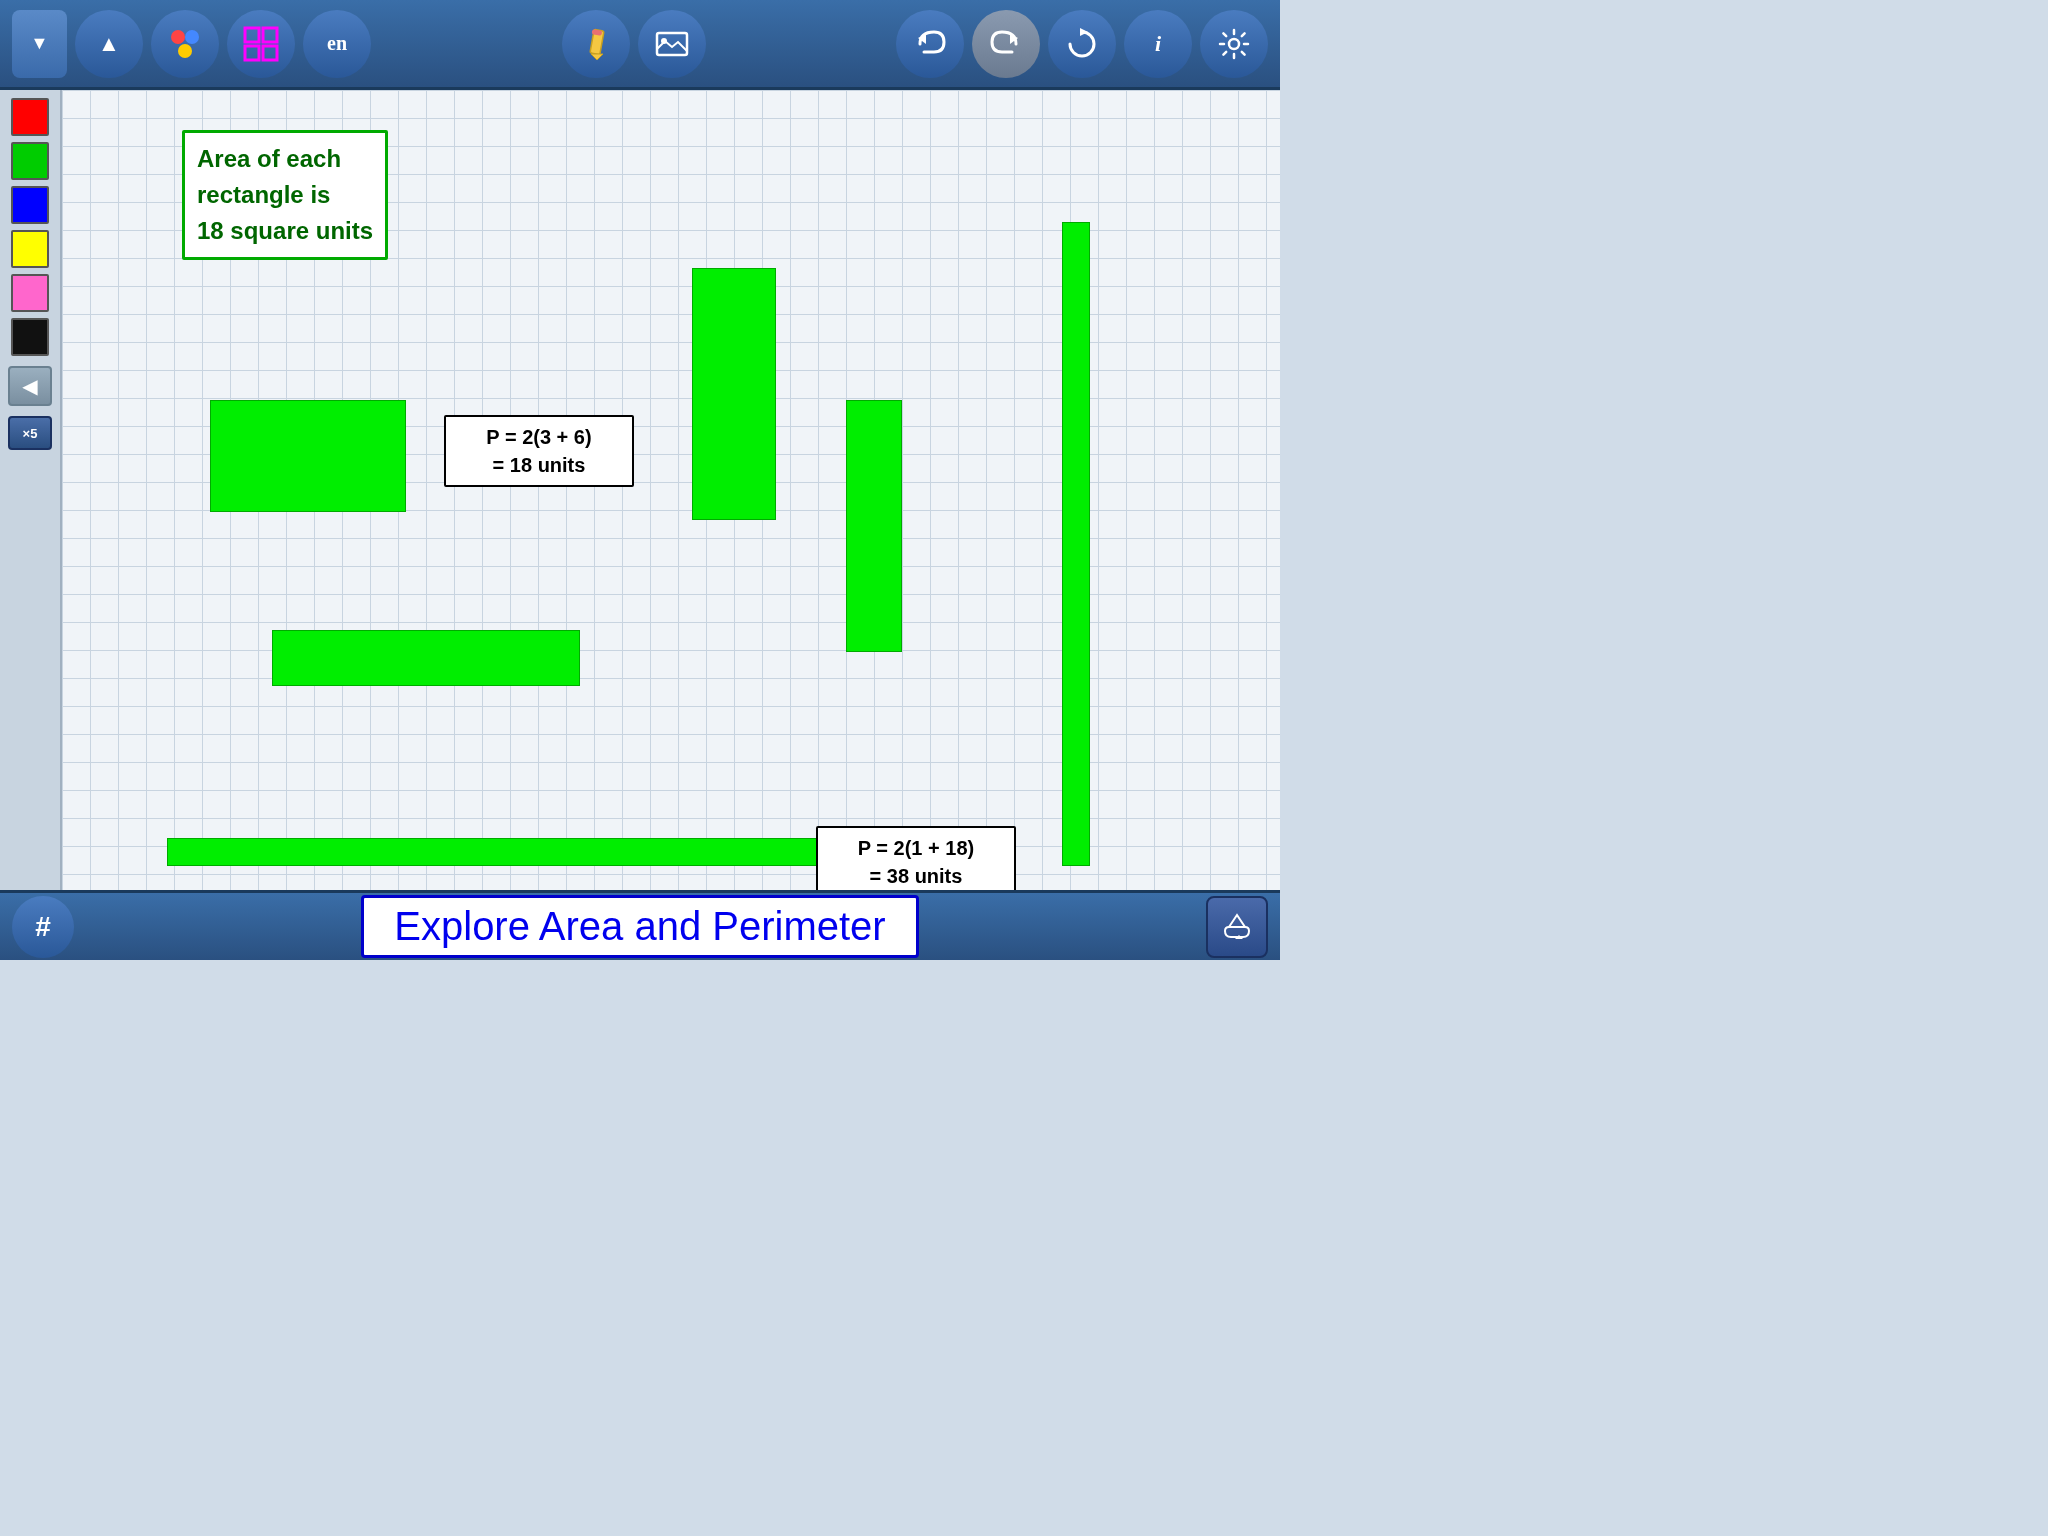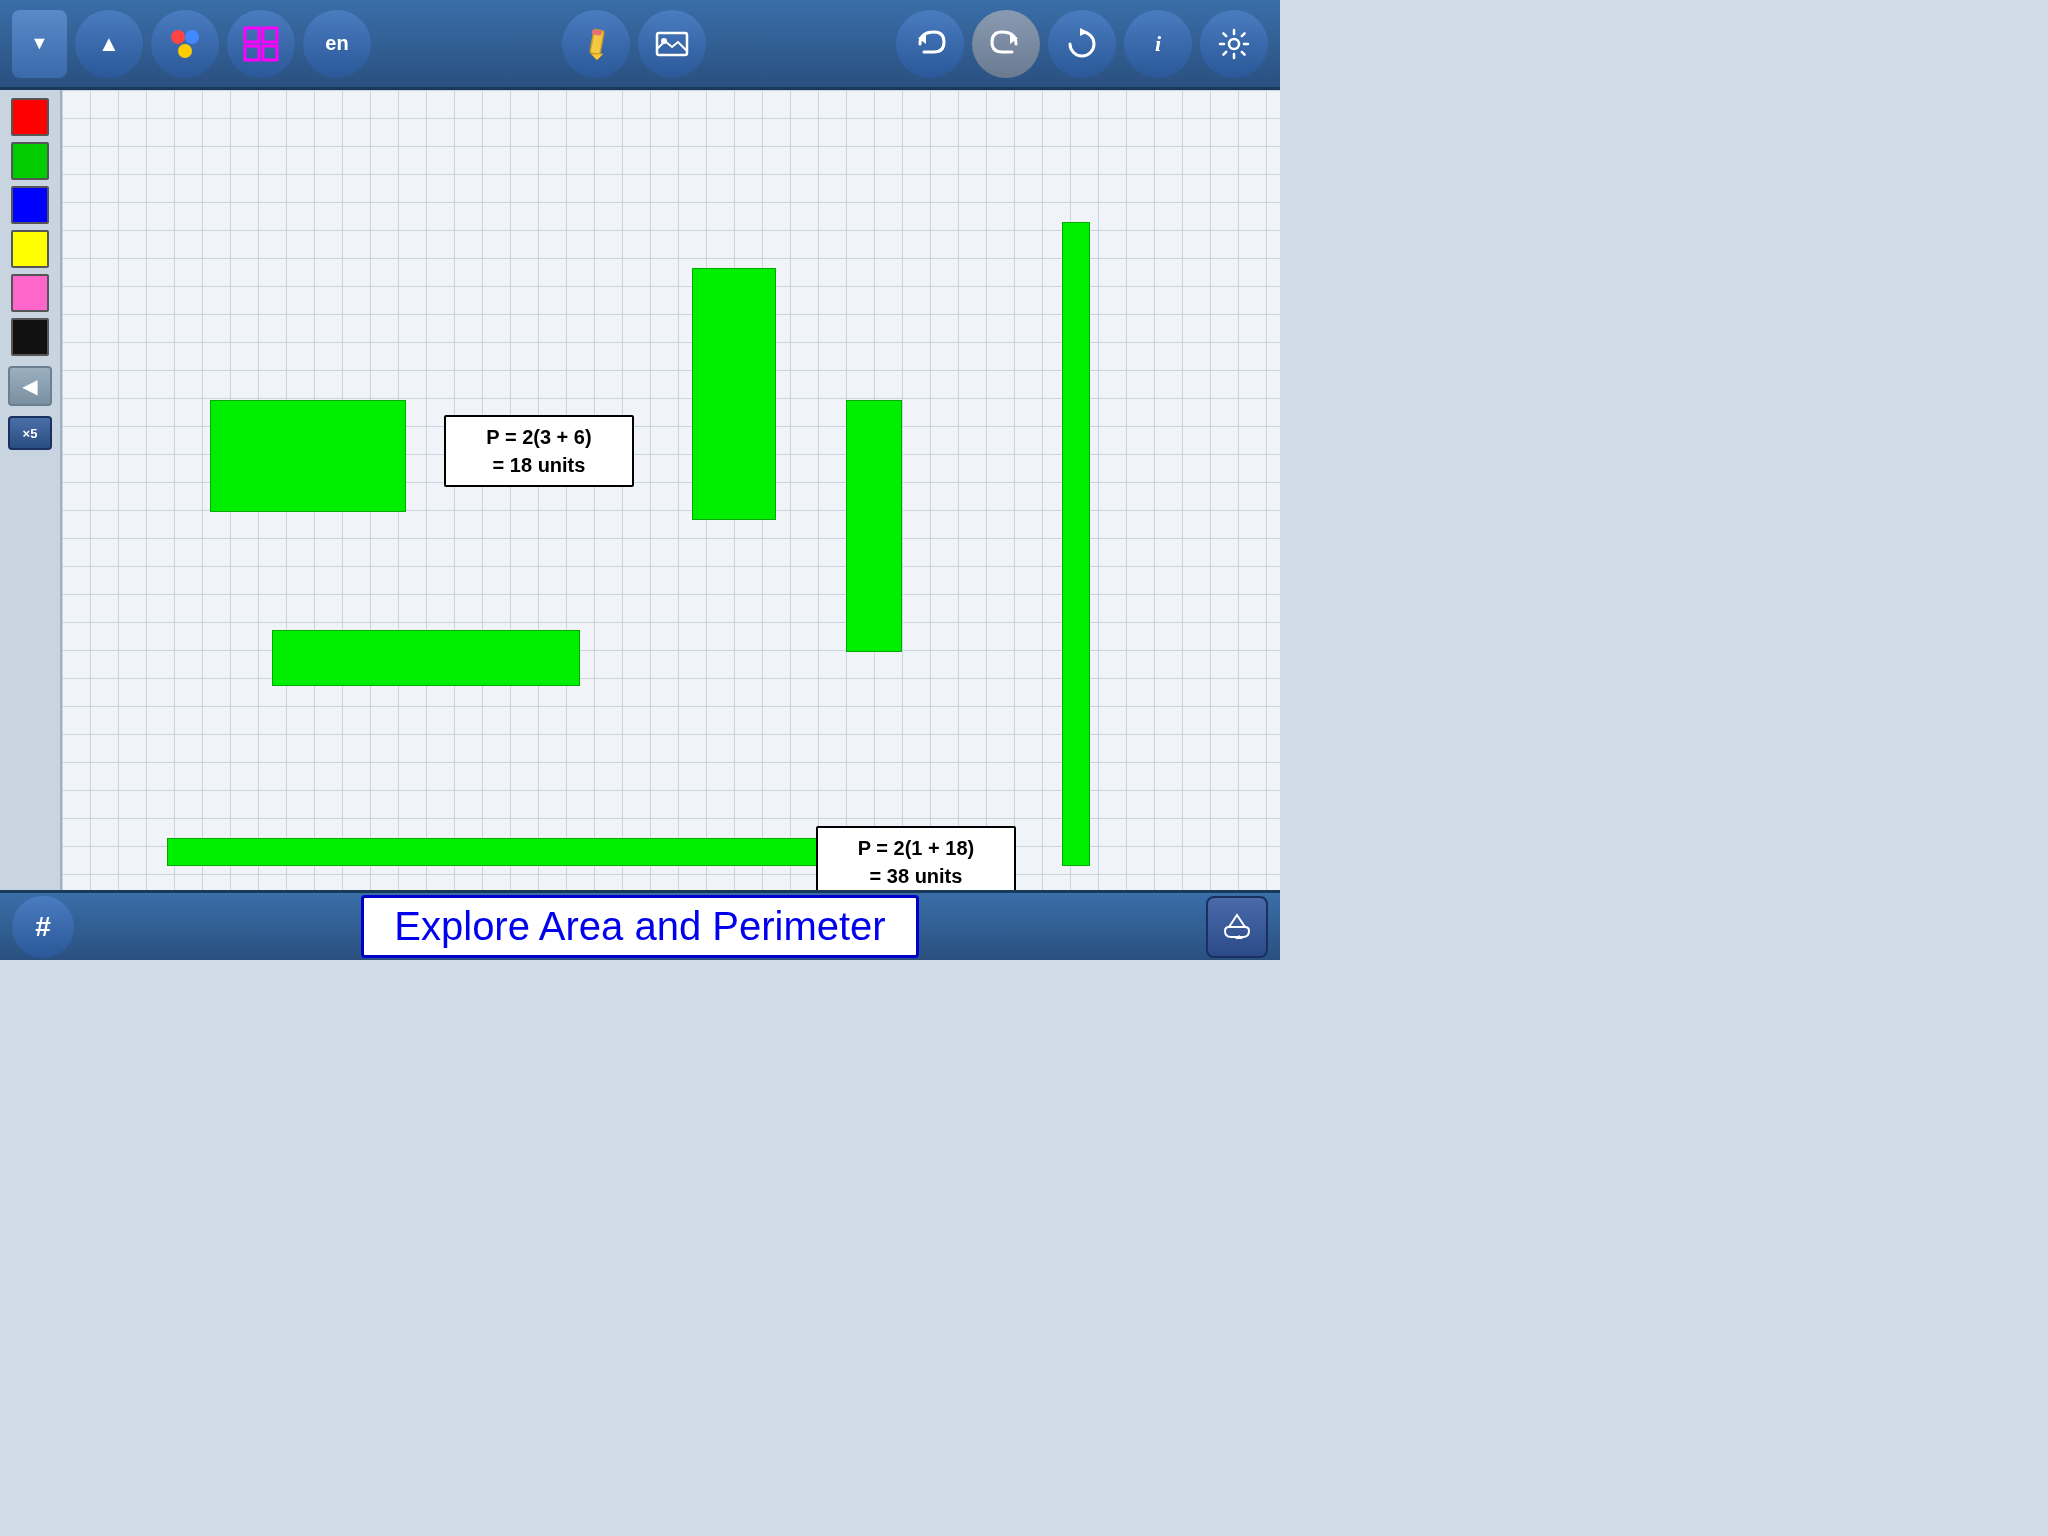--- a/index.html
+++ b/index.html
@@ -48,21 +48,21 @@
     }
     .btn-colors {
       background: linear-gradient(180deg, #4a7cc0 0%, #2a5898 100%);
     }
     .btn-shapes {
       background: linear-gradient(180deg, #4a7cc0 0%, #2a5898 100%);
     }
     .btn-lang {
       background: linear-gradient(180deg, #4a7cc0 0%, #2a5898 100%);
       font-size: 20px;
-      font-family: Liberation Sans, sans-serif;
+      font-family: Liberation Serif, serif;
     }
     .btn-pencil {
       background: linear-gradient(180deg, #4a7cc0 0%, #2a5898 100%);
     }
     .btn-image {
       background: linear-gradient(180deg, #4a7cc0 0%, #2a5898 100%);
     }
     .toolbar-spacer { flex: 1; }
     .btn-undo {
       background: linear-gradient(180deg, #4a7cc0 0%, #2a5898 100%);
@@ -313,20 +313,23 @@
   <div class="color-swatch" style="background:#ffff00;"></div>
   <div class="color-swatch" style="background:#ff66cc;"></div>
   <div class="color-swatch" style="background:#111111;"></div>
   <div class="sidebar-arrow">◀</div>
   <div class="multiplier-btn">×5</div>
 </div>
 
 <div id="canvas-area">
   <div class="grid-bg"></div>
 
+  <div class="label-box-green-border" style="left: 120px; top: 40px; font-size: 24px; line-height: 1.5;">
+    Area of each<br>rectangle is<br>18 square units
+  </div>
 
   <div class="rect-green" style="left: 148px; top: 310px; width: 196px; height: 112px;"></div>
 
   <div class="rect-green" style="left: 210px; top: 540px; width: 308px; height: 56px;"></div>
 
   <div class="rect-green" style="left: 105px; top: 748px; width: 672px; height: 28px;"></div>
 
   <div class="rect-green" style="left: 630px; top: 178px; width: 84px; height: 252px;"></div>
 
   <div class="rect-green" style="left: 784px; top: 310px; width: 56px; height: 252px;"></div>

